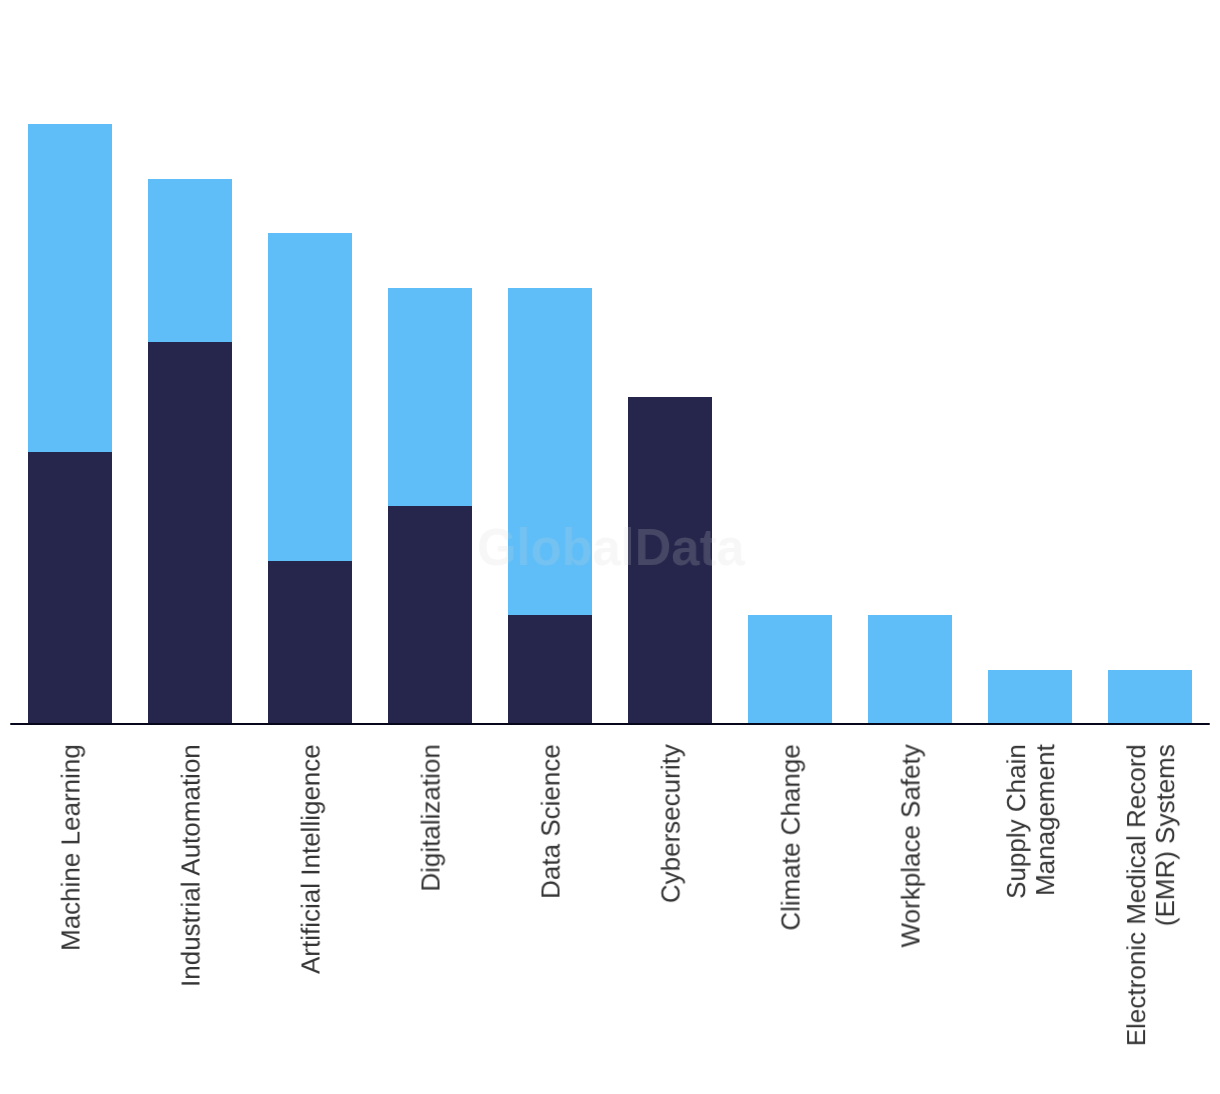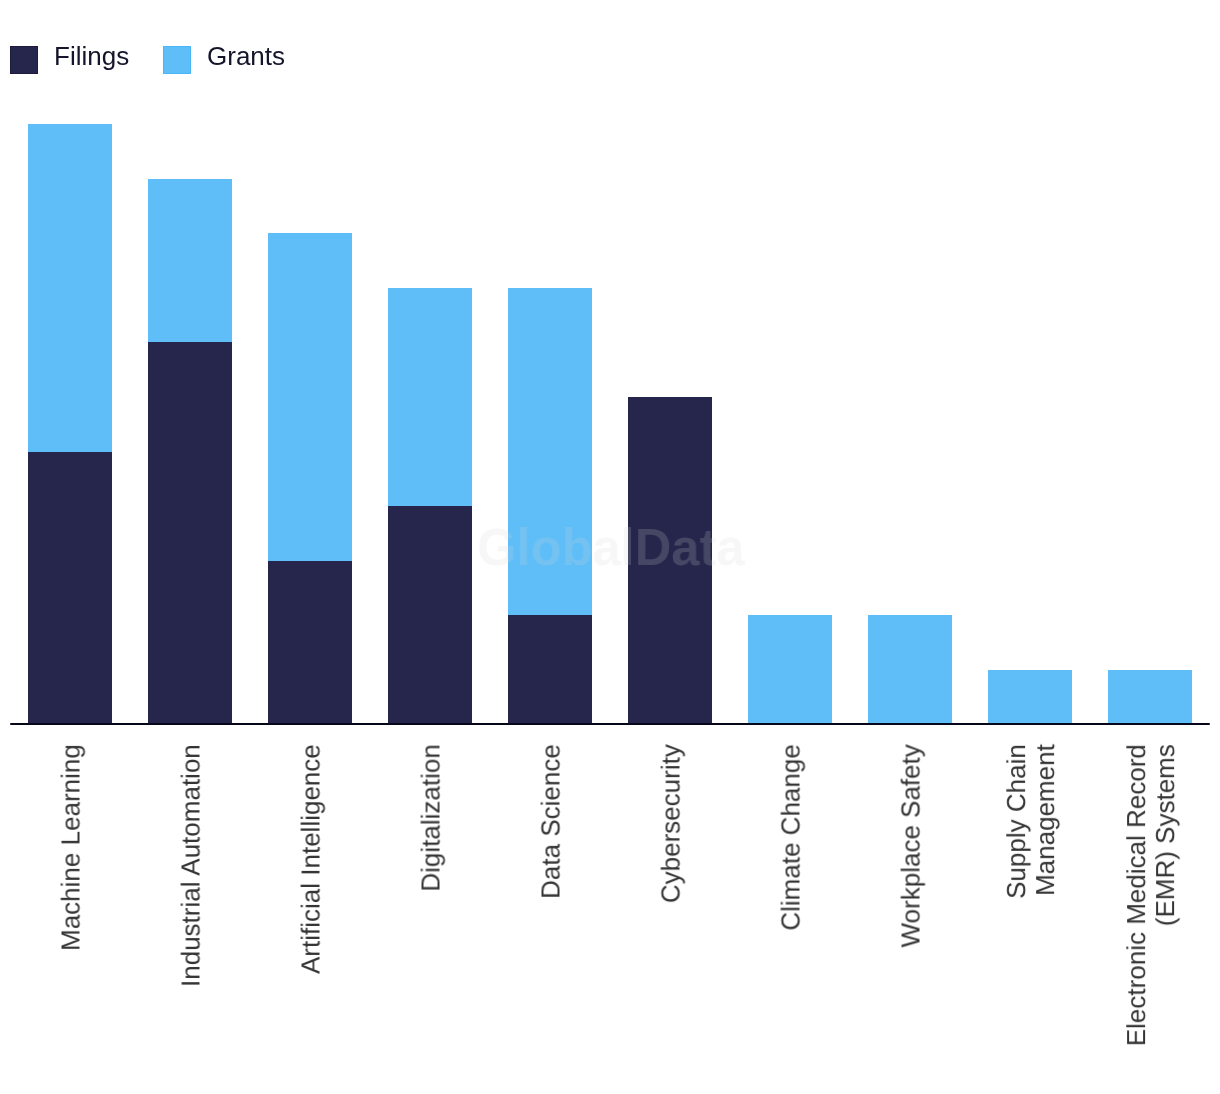--- a/index.html
+++ b/index.html
@@ -86,23 +86,13 @@
         <span class="ln">Management</span>
       </div>
       <div class="bar-seg" style="left: 1108px; width: 84px; top: 669.66px; height: 54.53px; background: rgb(95, 190, 248);"></div>
       <div class="cat-label" style="left: 0px; top: 0px; transform: translate(1122.1px, 1046.22px) rotate(-90deg);">
         <span class="ln">Electronic Medical Record</span>
         <span class="ln">(EMR) Systems</span>
       </div>
     </div>
   <div id="axis-line"></div>
   <div id="watermark">GlobalData</div>
-  <div id="legend">
-      <div class="legend-item" style="left: 10px; top: 45.8px;">
-        <span class="legend-swatch" style="background: rgb(38, 38, 76); border-color: rgb(27, 27, 59);"></span>
-        <span class="legend-label" style="left: 44.2px;">Filings</span>
-      </div>
-      <div class="legend-item" style="left: 162.5px; top: 45.8px;">
-        <span class="legend-swatch" style="background: rgb(95, 190, 248); border-color: rgb(73, 182, 247);"></span>
-        <span class="legend-label" style="left: 44.2px;">Grants</span>
-      </div>
-    </div>
 </div>
 
 </body></html>

